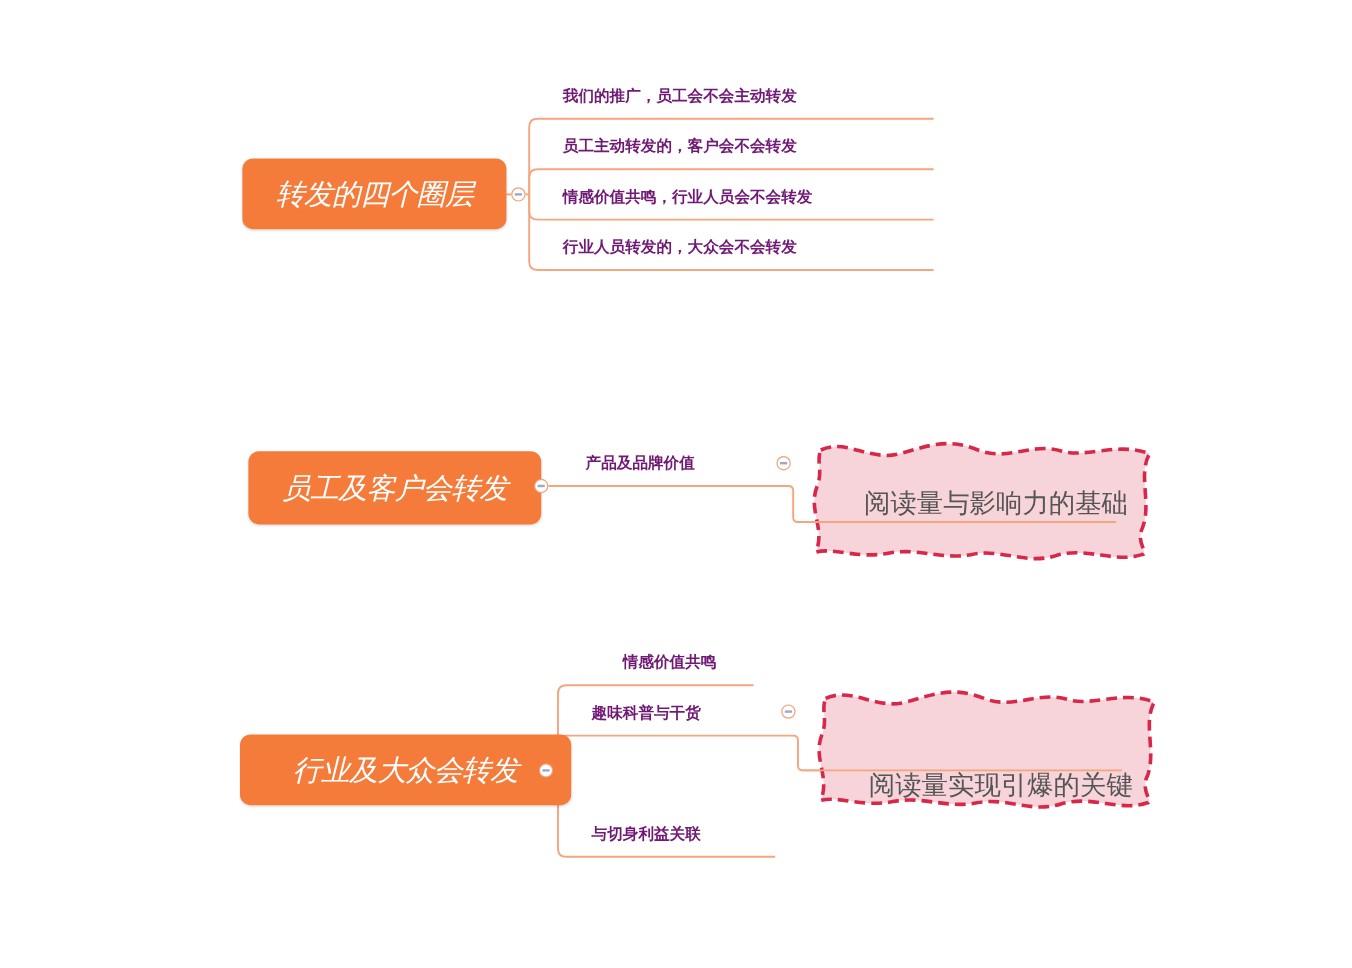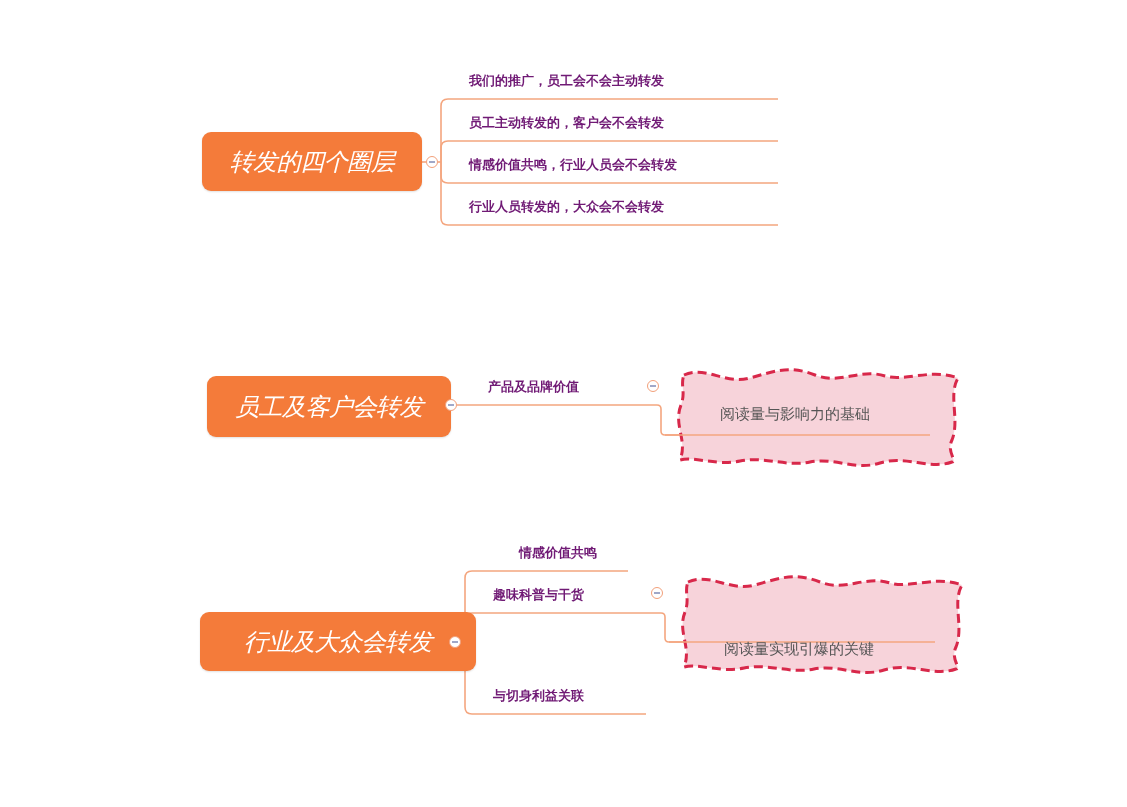--- a/index.html
+++ b/index.html
@@ -24,21 +24,21 @@
   }
   .collapse {
     position: absolute; width: 12px; height: 12px; border-radius: 50%;
     border: 1.5px solid #f2a07a; background: #ffffff; box-sizing: border-box;
     display: flex; align-items: center; justify-content: center; cursor: pointer;
   }
   .collapse::after {
     content: ""; width: 6px; height: 1.5px; background: #a0a8c8;
   }
   .cloud-label {
-    position: absolute; color: #555555; font-size: 15px; white-space: nowrap;
+    position: absolute; color: #555555; font-size: 22px; white-space: nowrap;
     font-family: "DejaVu Sans", "Liberation Sans", sans-serif; cursor: pointer;
   }
 </style>
 </head>
 <body>
 
 <div class="canvas">
 
   <svg class="links" viewBox="0 0 1127 807">
 

